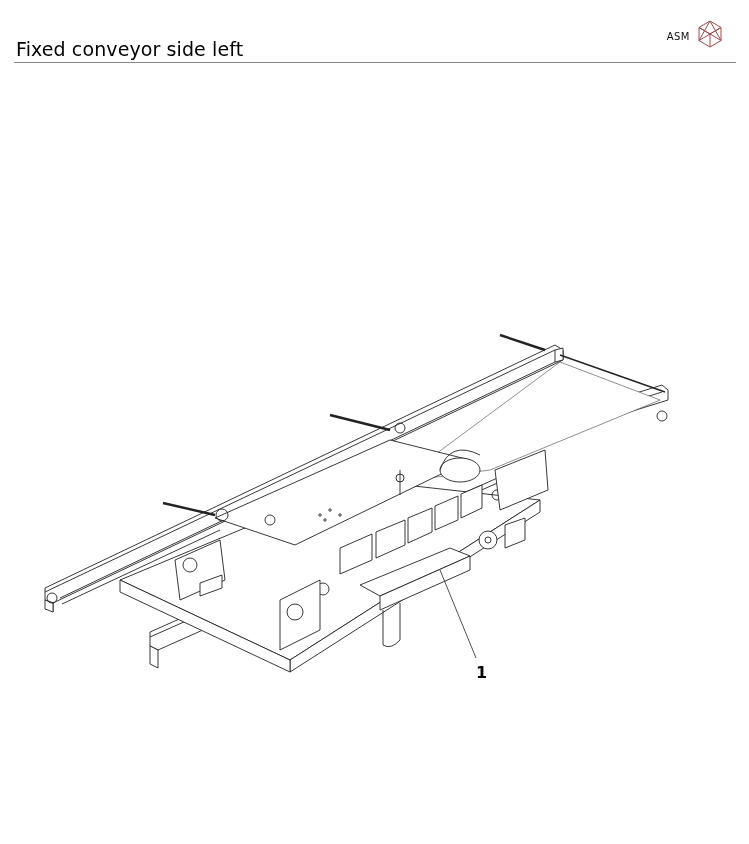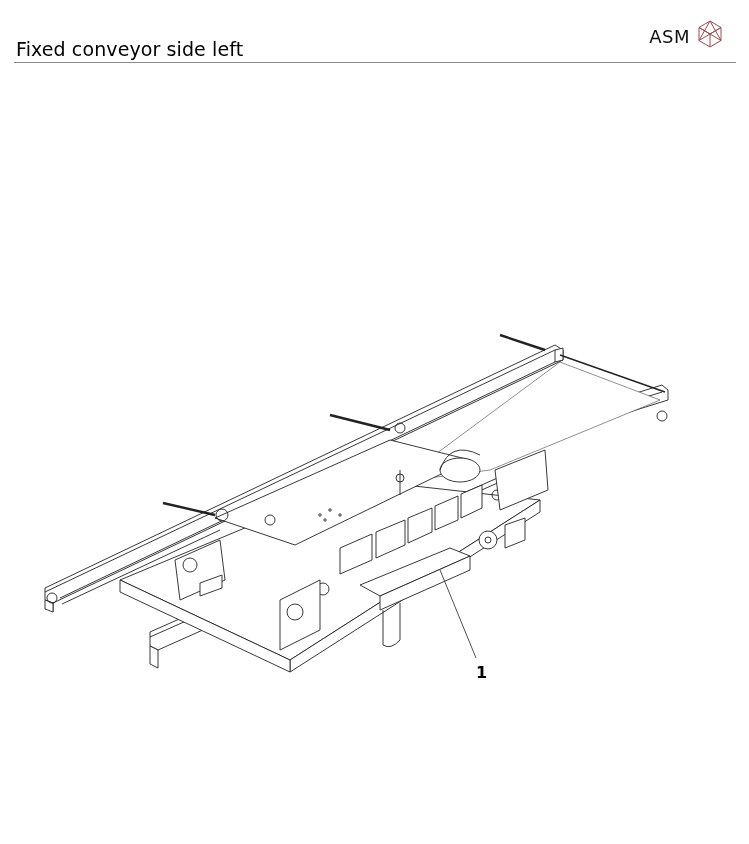--- a/index.html
+++ b/index.html
@@ -3,21 +3,21 @@
 <meta charset="utf-8">
 <style>
   html, body { margin: 0; padding: 0; background: #ffffff; }
   body { width: 749px; height: 844px; position: relative; overflow: hidden;
          font-family: "DejaVu Sans", sans-serif; color: #000; }
   .header { position: absolute; left: 14px; top: 0; width: 722px; height: 62px;
             border-bottom: 1px solid #8a8a8a; }
   .title { position: absolute; left: 2px; top: 38px; font-size: 19px; font-weight: normal;
            letter-spacing: 0.1px; white-space: nowrap; }
   .logo { position: absolute; right: 14px; top: 20px; display: flex; align-items: center; gap: 8px; }
-  .logo-text { font-family: "DejaVu Sans", sans-serif; font-size: 18px; color: #111; letter-spacing: 0.5px; }
+  .logo-text { font-family: "DejaVu Sans", sans-serif; font-size: 10px; color: #111; letter-spacing: 0.5px; }
   .drawing { position: absolute; left: 0; top: 0; width: 749px; height: 844px; }
   .callout-label { position: absolute; left: 476px; top: 663px; font-size: 16px; font-weight: bold; }
 </style>
 </head>
 <body>
 
 <div class="header">
   <div class="title">Fixed conveyor side left</div>
   <div class="logo">
     <span class="logo-text">ASM</span>

